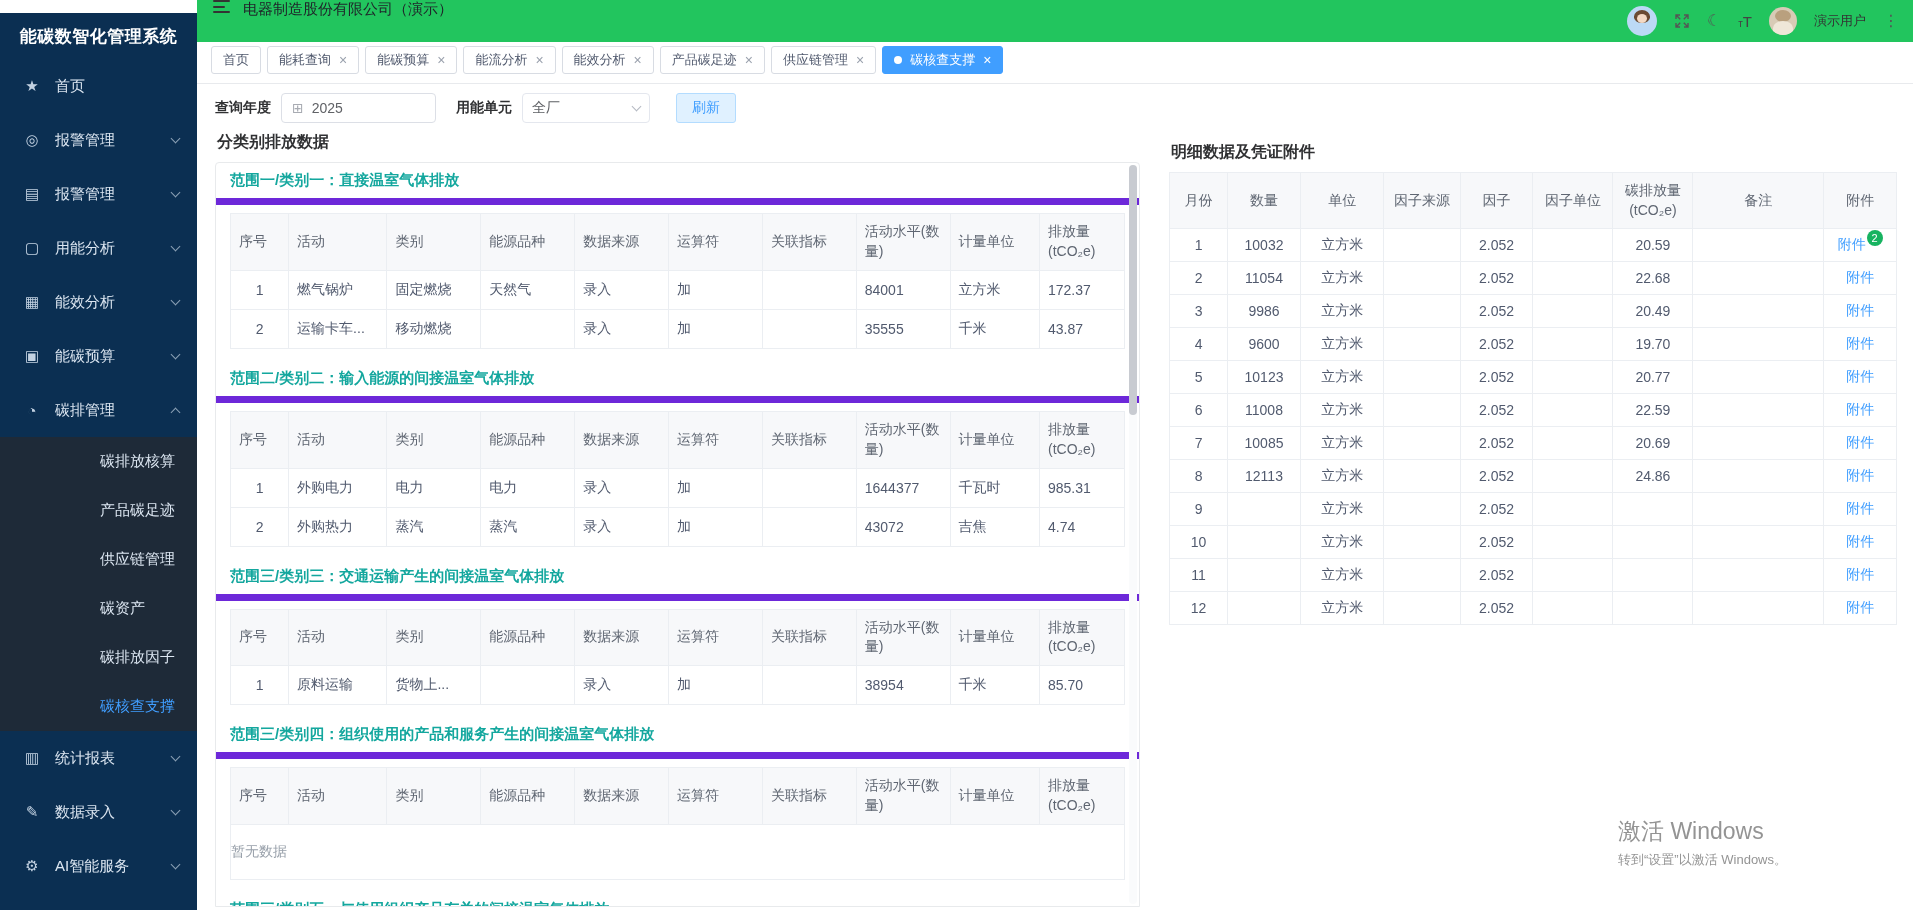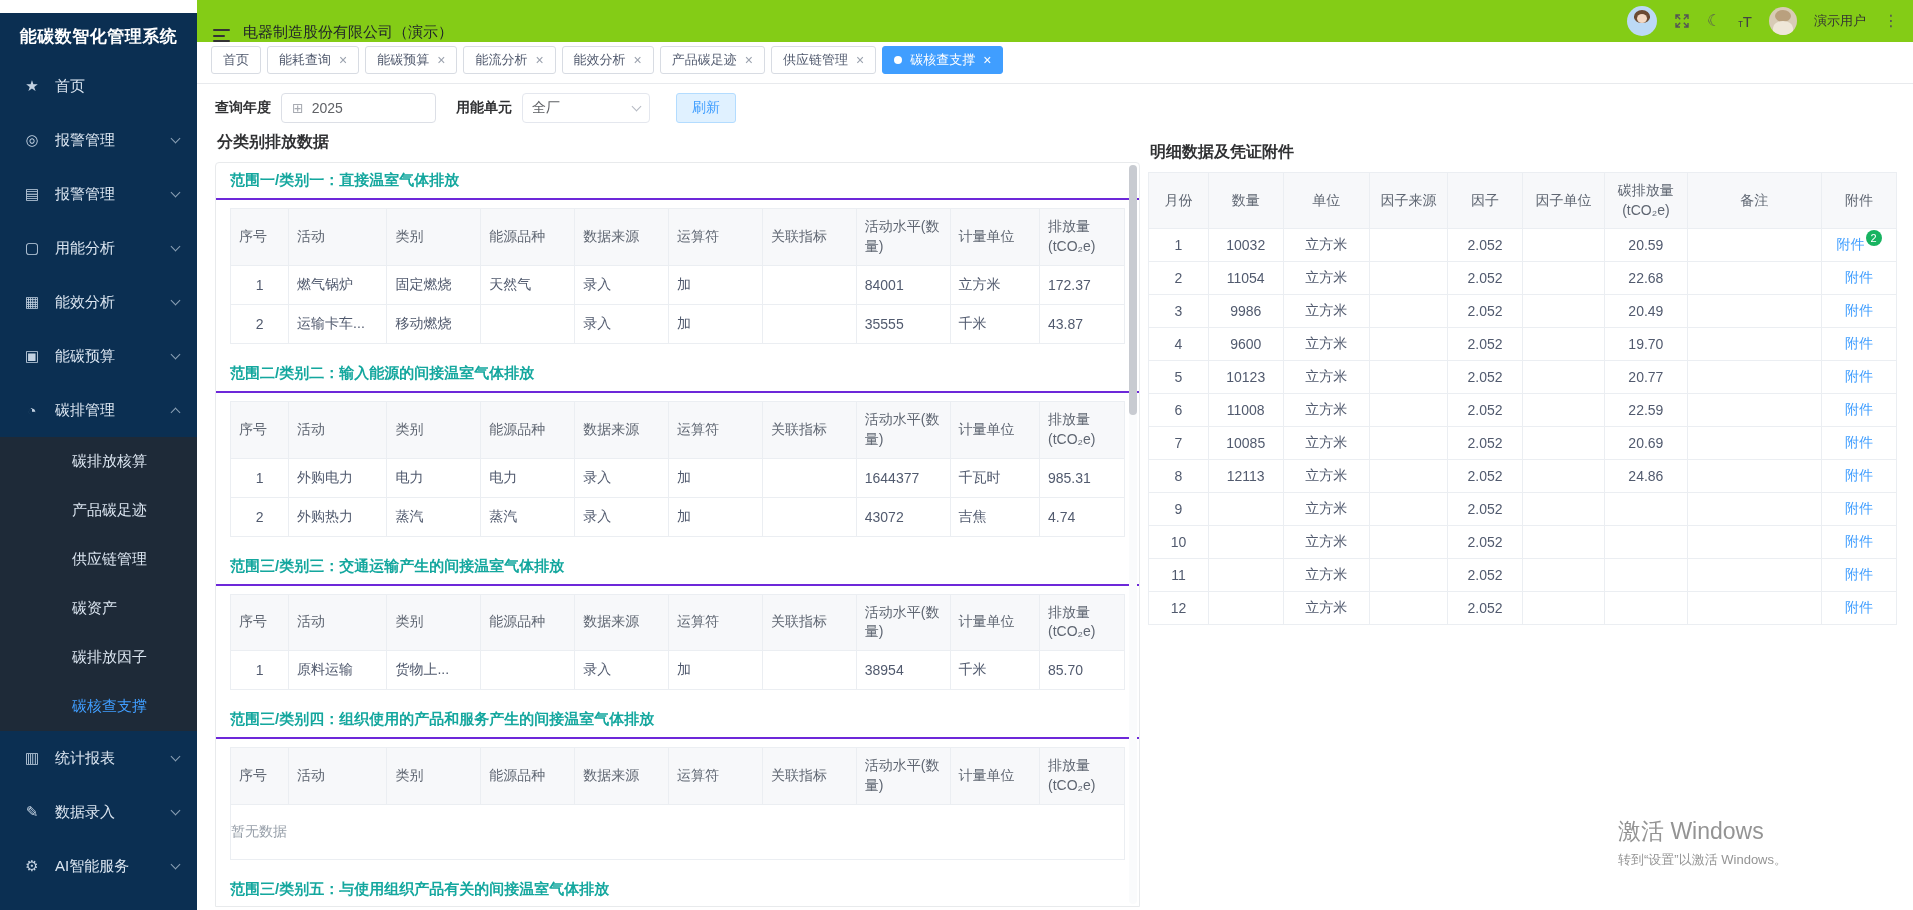--- a/index.html
+++ b/index.html
@@ -8,26 +8,26 @@
 
   
   .sidebar { position:absolute; left:0; top:13px; bottom:0; width:197px; background:#0b2f52; color:#dce6f1; z-index:5; }
   .logo { height:46px; display:flex; align-items:center; justify-content:center; font-size:17px; font-weight:bold; color:#fff; letter-spacing:.5px; }
   .nav-item { height:54px; display:flex; align-items:center; padding:0 18px 0 22px; font-size:15px; cursor:pointer; color:#dce6f1; }
   .nav-item .ico { width:20px; margin-right:13px; font-size:15px; color:#c3d2e2; text-align:center; flex:none; }
   .nav-item .lbl { flex:1; white-space:nowrap; }
   .chev { width:7px; height:7px; border-right:1.5px solid #8ba0b5; border-bottom:1.5px solid #8ba0b5; transform:rotate(45deg); margin-top:-4px; flex:none; }
   .chev.up { transform:rotate(-135deg); margin-top:4px; }
   .nav-sub { background:#1e2a38; }
-  .nav-sub .nav-item { height:49px; padding-left:72px; }
+  .nav-sub .nav-item { height:49px; padding-left:100px; }
   .nav-sub .nav-item.active { color:#409eff; }
 
   
   .main { margin-left:197px; height:100%; display:flex; flex-direction:column; }
-  .topbar { height:42px; display:flex; align-items:flex-end; padding:0 16px; position:relative; background:#84cc16; flex:none; }
+  .topbar { height:42px; display:flex; align-items:flex-start; padding:0 16px; position:relative; background:#22c55e; flex:none; }
   .burger { width:17px; display:flex; flex-direction:column; gap:3.5px; cursor:pointer; }
   .burger span { height:2px; background:#333; border-radius:1px; }
   .burger span:nth-child(2){ width:12px; }
   .top-title { font-size:15px; color:#1f2329; margin-left:13px; }
   .top-right { position:absolute; right:14px; top:0; height:42px; display:flex; align-items:center; gap:17px; color:#444; }
   .av { border-radius:50%; position:relative; overflow:hidden; cursor:pointer; flex:none; }
   .av-girl { width:30px; height:30px; background:#bcd9f5; }
   .av-girl::before { content:""; position:absolute; left:7px; top:4px; width:16px; height:13px; border-radius:50% 50% 45% 45%; background:#6b4a33; }
   .av-girl::after { content:""; position:absolute; left:10px; top:8px; width:10px; height:9px; border-radius:50%; background:#f4d9c4; }
   .av-user { width:28px; height:28px; background:#d8cbb6; }
@@ -52,25 +52,25 @@
   .query-row { display:flex; align-items:center; height:36px; gap:10px; }
   .q-label { font-size:14px; font-weight:bold; color:#303133; }
   .date-input { width:155px; height:30px; border:1px solid #dcdfe6; border-radius:4px; display:flex; align-items:center; padding:0 10px; gap:8px; color:#606266; font-size:14px; background:#fff; cursor:pointer; }
   .cal-ico { color:#a8abb2; font-size:14px; }
   .select { width:128px; height:30px; border:1px solid #e4e7ee; border-radius:4px; display:flex; align-items:center; justify-content:space-between; padding:0 9px; color:#606266; font-size:14px; margin-right:16px; cursor:pointer; }
   .sel-chev { width:7px; height:7px; border-right:1.4px solid #b4b9c2; border-bottom:1.4px solid #b4b9c2; transform:rotate(45deg); margin-top:-3px; }
   .btn-refresh { height:30px; padding:0 15px; background:#e0f1ff; color:#409eff; border:1px solid #b3dcff; border-radius:3px; font-size:14px; cursor:pointer; }
 
   .panels { display:flex; margin-top:2px; }
   .left-col { width:925px; flex:none; position:relative; }
-  .right-col { flex:1; margin-left:8px; padding-top:10px; min-width:0; }
+  .right-col { flex:1; margin-left:29px; padding-top:10px; min-width:0; }
   .panel-title { font-size:16px; font-weight:bold; color:#303133; margin:4px 0 9px 2px; }
 
   .card { border:1px solid #e8eaec; border-radius:4px 4px 0 0; background:#fff; position:relative; height:745px; overflow:hidden; }
-  .sec-title { padding:8px 14px; font-size:15px; font-weight:bold; color:#14a79e; border-bottom:2px solid #6d28d9; }
+  .sec-title { padding:8px 14px; font-size:15px; font-weight:bold; color:#14a79e; border-bottom:7px solid #6d28d9; }
   .sec table { width:calc(100% - 28px); margin:8px 14px 12px; border-collapse:collapse; table-layout:fixed; font-size:14px; }
   .sec th { background:#f7f8fa; color:#5f6672; font-weight:normal; text-align:left; padding:8px 8px; border:1px solid #ebeef2; line-height:1.42; }
   .sec td { padding:10px 8px; color:#515a6e; border:1px solid #ebeef2; overflow:hidden; white-space:nowrap; text-overflow:ellipsis; }
   .sec .c { text-align:center; }
   .sec .empty-row td { text-align:left; color:#98a0aa; padding:18px 0; }
 
   .sb-track { position:absolute; top:2px; right:2px; bottom:2px; width:8px; background:#fafbfc; border-radius:4px; }
   .sb-thumb { position:absolute; top:0; left:0; width:8px; height:250px; background:#c8cbd1; border-radius:4px; cursor:pointer; }
 
   .right-col table { width:100%; border-collapse:collapse; table-layout:fixed; font-size:14px;padding-left:12px; }

